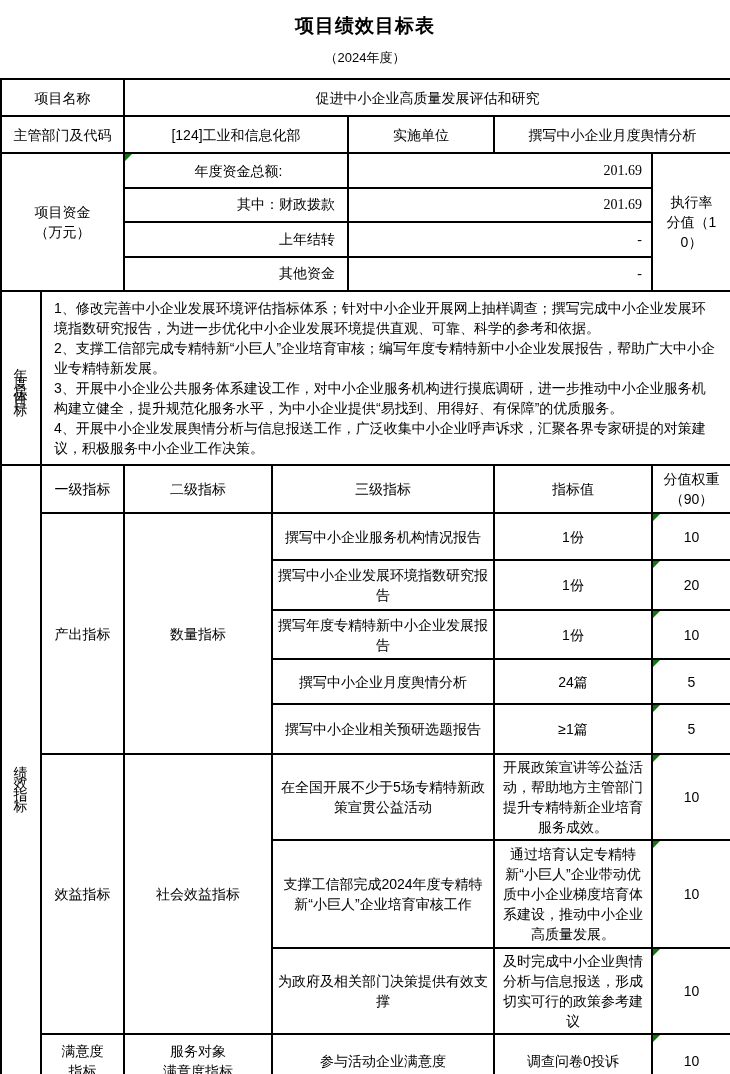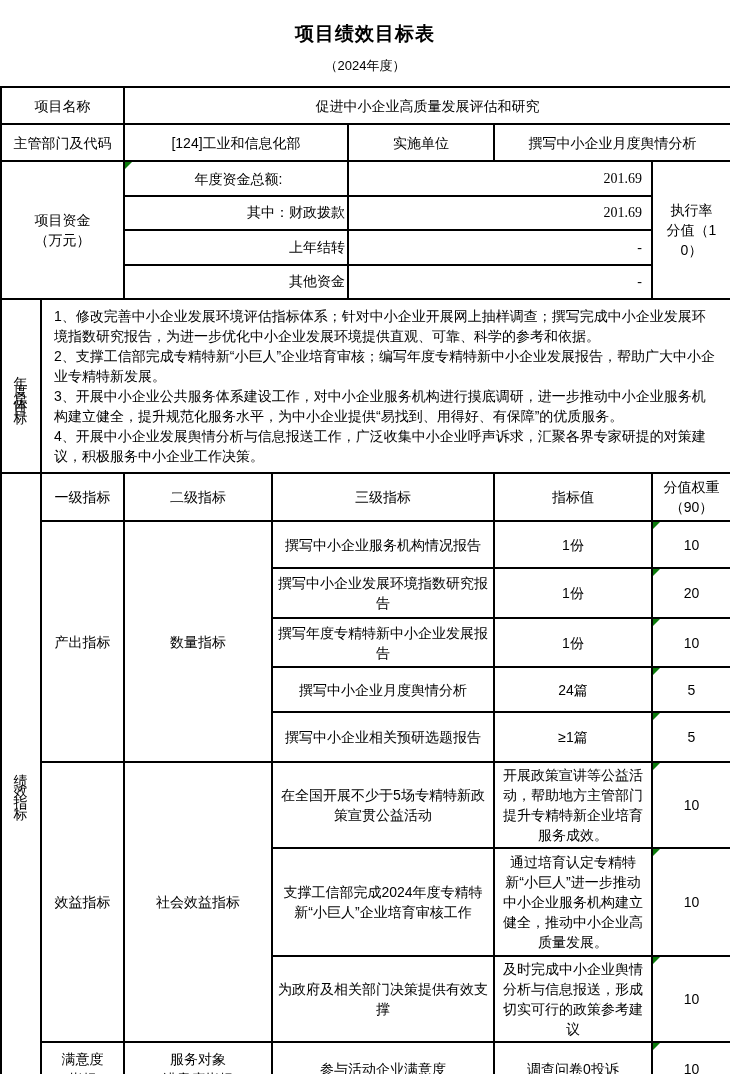--- a/index.html
+++ b/index.html
@@ -1,41 +1,41 @@
 <!DOCTYPE html>
 <html><head>
 <meta charset="utf-8">
 <style>
   html,body { margin:0; padding:0; background:#fff; color:#000; }
   body { width:730px; font-family:"Liberation Sans", sans-serif; }
   .page { width:730px; height:1074px; background:#fff; }
 
   .doc-header { height:78px; text-align:center; }
-  .doc-title { font-size:19px; font-weight:bold; padding-top:13px; letter-spacing:1px;margin-top:8px; }
+  .doc-title { font-size:19px; font-weight:bold; padding-top:13px; letter-spacing:1px; }
   .doc-subtitle { font-size:13px; margin-top:10px; }
 
   table.main { border-collapse:collapse; table-layout:fixed; width:730px; }
   td {
     border:2px solid #000;
     font-size:14px;
     line-height:20px;
     padding:2px 4px;
     vertical-align:middle;
     word-break:break-all;
     position:relative;
     overflow:hidden;
     margin-top:19px;
   }
   .c { text-align:center; }
   .l { text-align:center; }
   .r { text-align:right;font-family:Liberation Serif, serif; }
   .pre { white-space:pre-line; }
   .pl { padding-left:9px; }
   .pr { padding-right:9px; }
-  .tight-r { padding-right:2px; }
+  .tight-r { padding-right:12px; }
 
   
   td.vert {
     writing-mode:vertical-rl;
     text-orientation:upright;
     text-align:center;
     letter-spacing:11px;
     padding:2px 0;
   }
   td.vert-goal { letter-spacing:7px; }
@@ -158,21 +158,21 @@
 
     <tr style="height:83px">
       <td rowspan="3" class="c">效益指标</td>
       <td rowspan="3" class="c">社会效益指标</td>
       <td colspan="2" class="l">在全国开展不少于5场专精特新政策宣贯公益活动</td>
       <td class="l">开展政策宣讲等公益活动，帮助地方主管部门提升专精特新企业培育服务成效。</td>
       <td class="c flag">10</td>
     </tr>
     <tr style="height:108px">
       <td colspan="2" class="l">支撑工信部完成2024年度专精特新“小巨人”企业培育审核工作</td>
-      <td class="l">通过培育认定专精特新“小巨人”进一步推动中小企业服务机构建立健全，推动中小企业高质量发展。</td>
+      <td class="l">通过培育认定专精特新“小巨人”企业带动优质中小企业梯度培育体系建设，推动中小企业高质量发展。</td>
       <td class="c flag">10</td>
     </tr>
     <tr style="height:81px">
       <td colspan="2" class="l">为政府及相关部门决策提供有效支撑</td>
       <td class="l">及时完成中小企业舆情分析与信息报送，形成切实可行的政策参考建议</td>
       <td class="c flag">10</td>
     </tr>
 
     <tr style="height:54px">
       <td class="c pre">满意度

